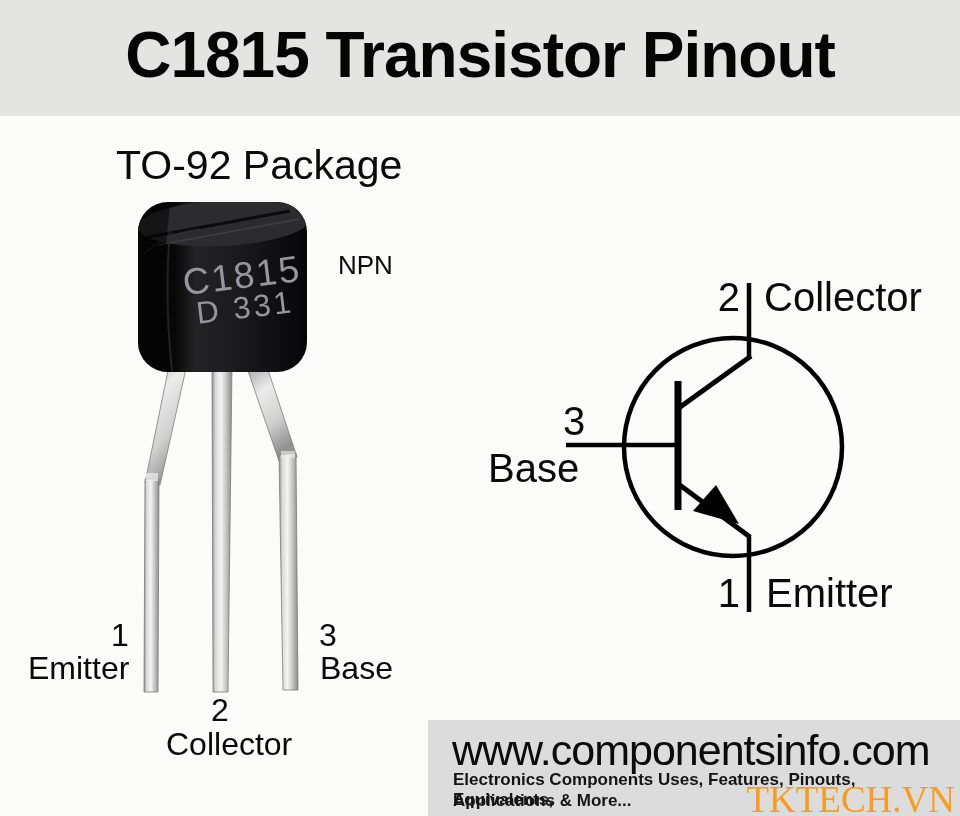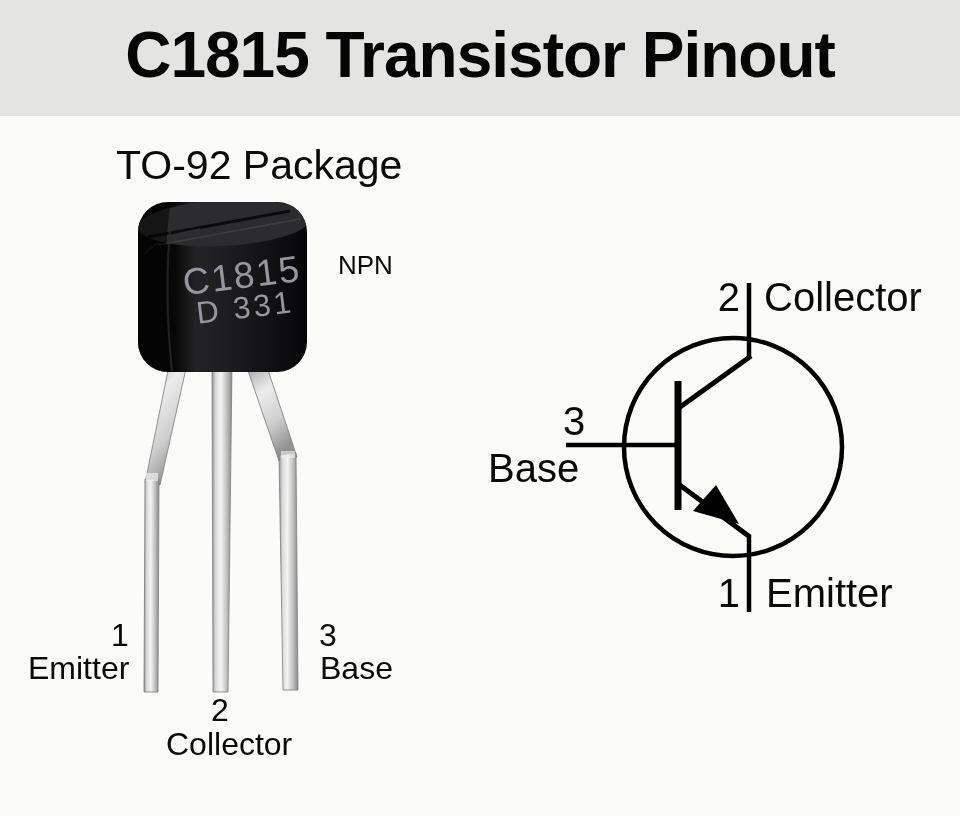--- a/index.html
+++ b/index.html
@@ -174,14 +174,20 @@
     <polygon fill="#000000" points="279,264 233,251 256,225"></polygon>
   </svg>
 
   <div class="lbl sch-num-2">2</div>
   <div class="lbl sch-name-2">Collector</div>
   <div class="lbl sch-num-3">3</div>
   <div class="lbl sch-name-3">Base</div>
   <div class="lbl sch-num-1">1</div>
   <div class="lbl sch-name-1">Emitter</div>
 
+  <div class="footer">
+    <div class="website">www.componentsinfo.com</div>
+    <div class="tagline1">Electronics Components Uses, Features, Pinouts, Equivalents,</div>
+    <div class="tagline2">Applications &amp; More...</div>
+    <div class="watermark">TKTECH.VN</div>
+  </div>
 
 </div>
 
 </body></html>

